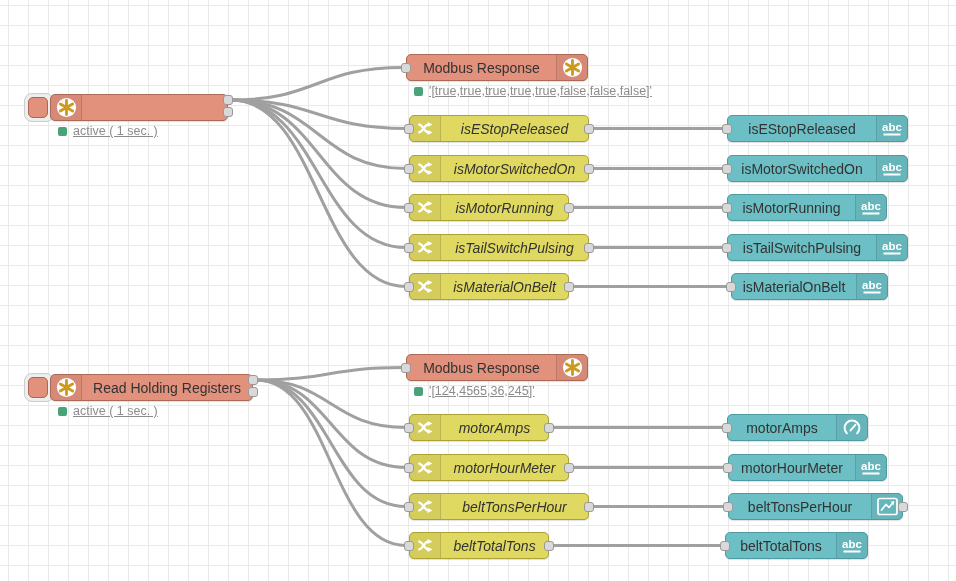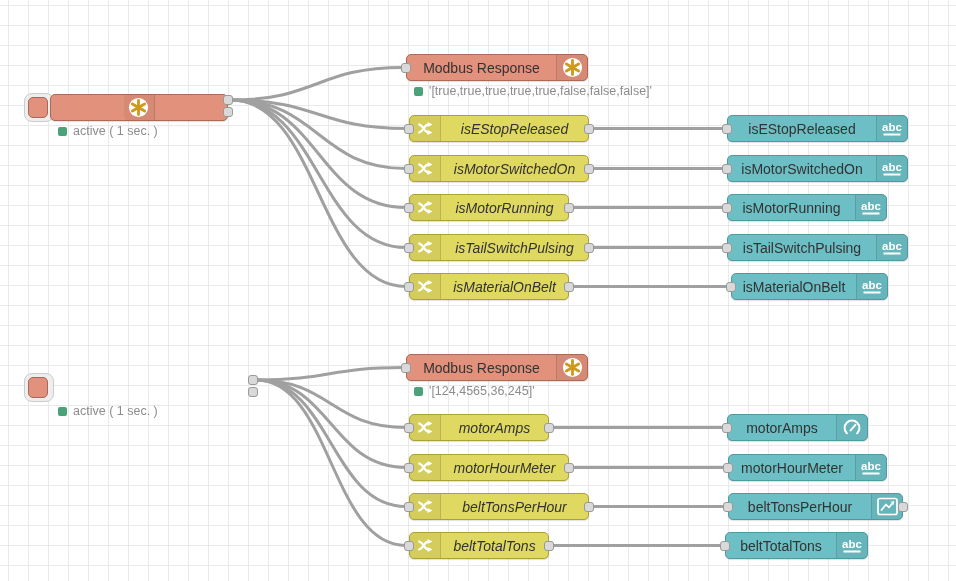--- a/index.html
+++ b/index.html
@@ -8,36 +8,36 @@
     background-image:linear-gradient(to right,#e9e9e9 1px,transparent 1px),
                      linear-gradient(to bottom,#e9e9e9 1px,transparent 1px);
     background-size:20px 20px;background-position:8px 5px;
     font-family:"Liberation Sans",sans-serif;
   }
   #wires{position:absolute;left:0;top:0;width:956px;height:581px;}
   .wire{fill:none;stroke:#a0a0a0;stroke-width:3;stroke-linecap:round;}
   .node{
     position:absolute;height:27px;border-radius:5px;border:1px solid;box-sizing:border-box;
     display:flex;align-items:stretch;font-size:14px;color:#333;
-    box-shadow:0 1px 1px rgba(0,0,0,0.12);cursor:move;justify-content:center;
+    box-shadow:0 1px 1px rgba(0,0,0,0.12);cursor:move;
   }
   .node-label{flex:1;display:flex;align-items:center;justify-content:center;
     padding:0 5px;white-space:nowrap;overflow:hidden;}
   .icon-region{width:30px;display:flex;align-items:center;justify-content:center;
     background:rgba(0,0,0,0.05);flex:none;text-decoration:underline;}
   .icon-region.left{border-right:1px solid rgba(0,0,0,0.12);border-radius:4px 0 0 4px;}
   .icon-region.right{border-left:1px solid rgba(0,0,0,0.12);border-radius:0 4px 4px 0;}
   .port{position:absolute;width:10px;height:10px;background:#d9d9d9;
     border:1px solid #999;border-radius:3px;box-sizing:border-box;cursor:crosshair;}
   .backplate{position:absolute;width:30px;height:29px;background:#eee;
     border:1px solid #ccc;border-radius:8px;box-sizing:border-box;}
   .inject-button{position:absolute;width:20px;height:21px;border-radius:5px;
     box-sizing:border-box;border:1px solid;cursor:pointer;}
   .status{position:absolute;display:flex;align-items:center;font-size:12.5px;
-    color:#8c8c8c;white-space:nowrap;}
+    color:#8c8c8c;white-space:nowrap;text-decoration:underline;}
   .status-dot{width:9px;height:9px;border-radius:2px;margin-right:6px;flex:none;}
 </style>
 </head>
 <body>
 
 <div id="flow-canvas">
   <svg id="wires" xmlns="http://www.w3.org/2000/svg">
       <path d="M 231 100 C 317 100 317 67.5 403 67.5" class="wire"></path>
       <path d="M 231 100 C 318.5 100 318.5 128.5 406 128.5" class="wire"></path>
       <path d="M 231 100 C 318.5 100 318.5 168.5 406 168.5" class="wire"></path>
@@ -209,39 +209,53 @@
       <div class="icon-region right">
         <svg width="22" height="18" viewBox="0 0 22 18">
           <text x="11" y="11" text-anchor="middle" font-family="Liberation Sans, sans-serif" font-size="11.5" font-weight="bold" fill="#fff">abc</text>
           <rect x="2.5" y="13.5" width="17" height="2" fill="#fff"></rect>
         </svg>
       </div>
     </div>
     <div class="port" style="left: 726px; top: 281.5px;"></div>
     <div class="backplate" style="left: 24px; top: 373px;"></div>
     <div class="inject-button" style="left: 28px; top: 377px; background: rgb(226, 145, 124); border-color: rgb(169, 102, 90);"></div>
-    <div class="port" style="left: 248px; top: 375px;"></div>
-    <div class="port" style="left: 248px; top: 387px;"></div>
-    <div class="status" style="left: 58px; top: 404px;">
-      <div class="status-dot" style="background: rgb(75, 161, 120);"></div>
-      <div>active ( 1 sec. )</div>
-    </div>
-    <div class="node" style="left: 406px; top: 354px; width: 182px; background: rgb(226, 145, 124); border-color: rgb(171, 106, 86);">
-      <div class="node-label">Modbus Response</div>
-      <div class="icon-region right">
+    <div class="node" style="left: 50px; top: 374px; width: 203px; background: rgb(226, 145, 124); border-color: rgb(171, 106, 86);">
+      <div class="icon-region left">
         <svg width="21" height="21" viewBox="0 0 22 22">
           <circle cx="11" cy="11" r="10" fill="#fff"></circle>
           <g stroke="#cc9a1e" stroke-width="3" stroke-linecap="round">
             <line x1="11" y1="3.6" x2="11" y2="18.4"></line>
             <line x1="4.6" y1="7.3" x2="17.4" y2="14.7"></line>
             <line x1="4.6" y1="14.7" x2="17.4" y2="7.3"></line>
           </g>
           <circle cx="11" cy="11" r="2.6" fill="#cc9a1e"></circle>
         </svg>
       </div>
+      <div class="node-label">Read Holding Registers</div>
+    </div>
+    <div class="port" style="left: 248px; top: 375px;"></div>
+    <div class="port" style="left: 248px; top: 387px;"></div>
+    <div class="status" style="left: 58px; top: 404px;">
+      <div class="status-dot" style="background: rgb(75, 161, 120);"></div>
+      <div>active ( 1 sec. )</div>
+    </div>
+    <div class="node" style="left: 406px; top: 354px; width: 182px; background: rgb(226, 145, 124); border-color: rgb(171, 106, 86);">
+      <div class="node-label">Modbus Response</div>
+      <div class="icon-region right">
+        <svg width="21" height="21" viewBox="0 0 22 22">
+          <circle cx="11" cy="11" r="10" fill="#fff"></circle>
+          <g stroke="#cc9a1e" stroke-width="3" stroke-linecap="round">
+            <line x1="11" y1="3.6" x2="11" y2="18.4"></line>
+            <line x1="4.6" y1="7.3" x2="17.4" y2="14.7"></line>
+            <line x1="4.6" y1="14.7" x2="17.4" y2="7.3"></line>
+          </g>
+          <circle cx="11" cy="11" r="2.6" fill="#cc9a1e"></circle>
+        </svg>
+      </div>
     </div>
     <div class="port" style="left: 401px; top: 362.5px;"></div>
     <div class="status" style="left: 414px; top: 384px;">
       <div class="status-dot" style="background: rgb(75, 161, 120);"></div>
       <div>'[124,4565,36,245]'</div>
     </div>
     <div class="node" style="left: 409px; top: 414px; width: 140px; background: rgb(224, 217, 97); border-color: rgb(172, 161, 52);">
       <div class="icon-region left">
         <svg width="17" height="15" viewBox="0 0 16 14">
           <path d="M1.2 3.2 C6 3.2 6.5 10.8 11 10.8" fill="none" stroke="#fff" stroke-width="2.1"></path>

